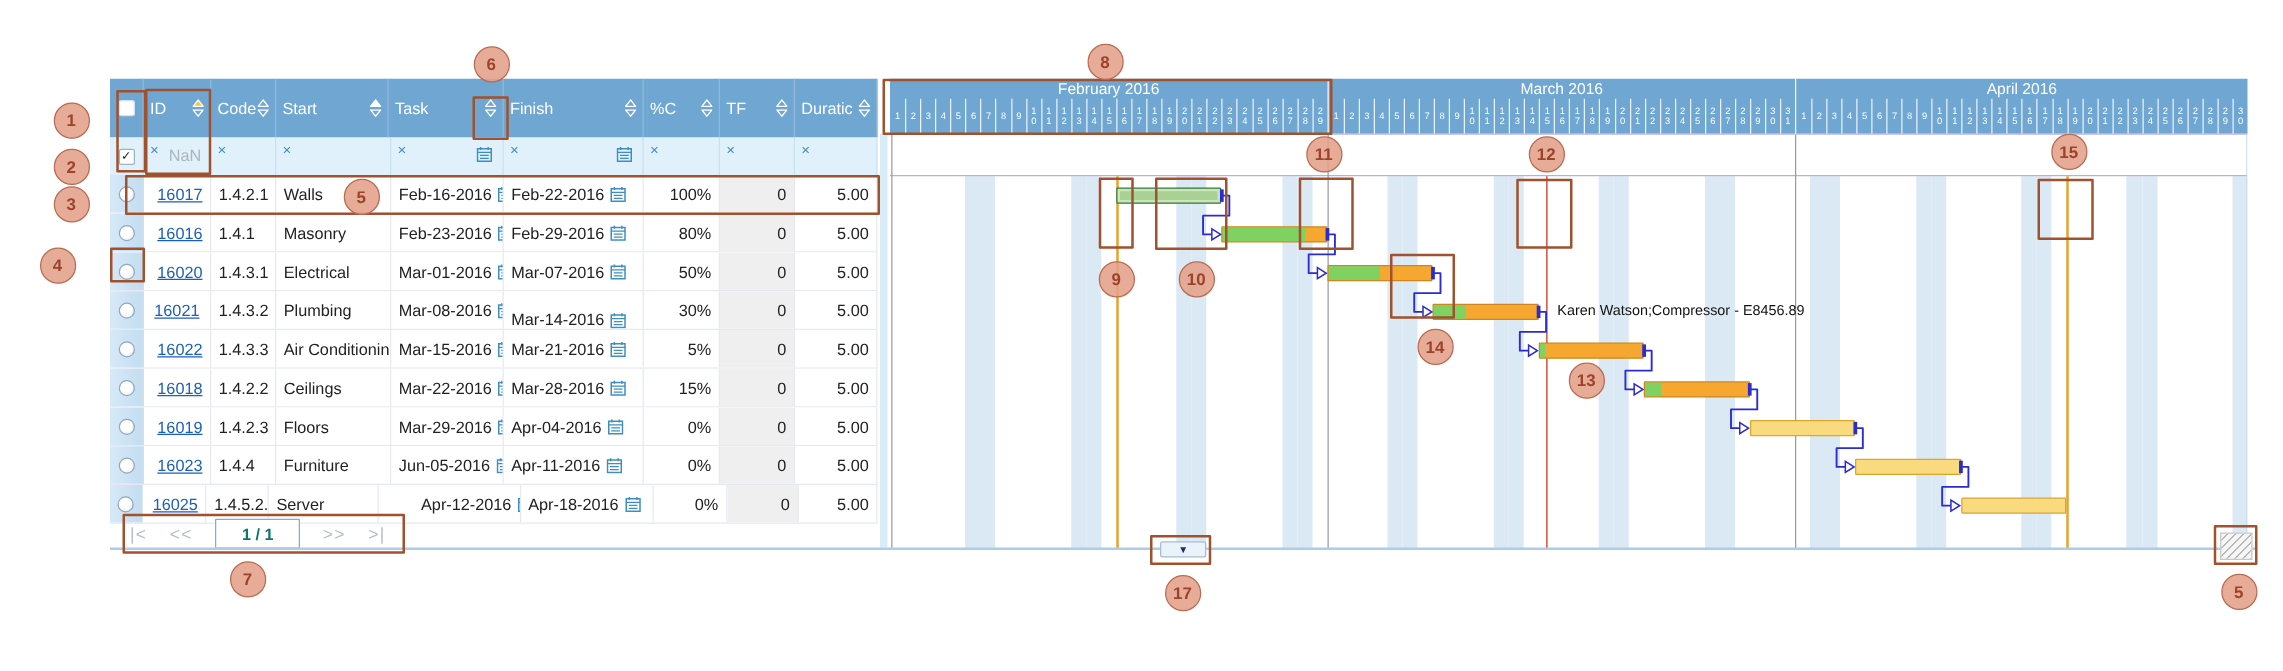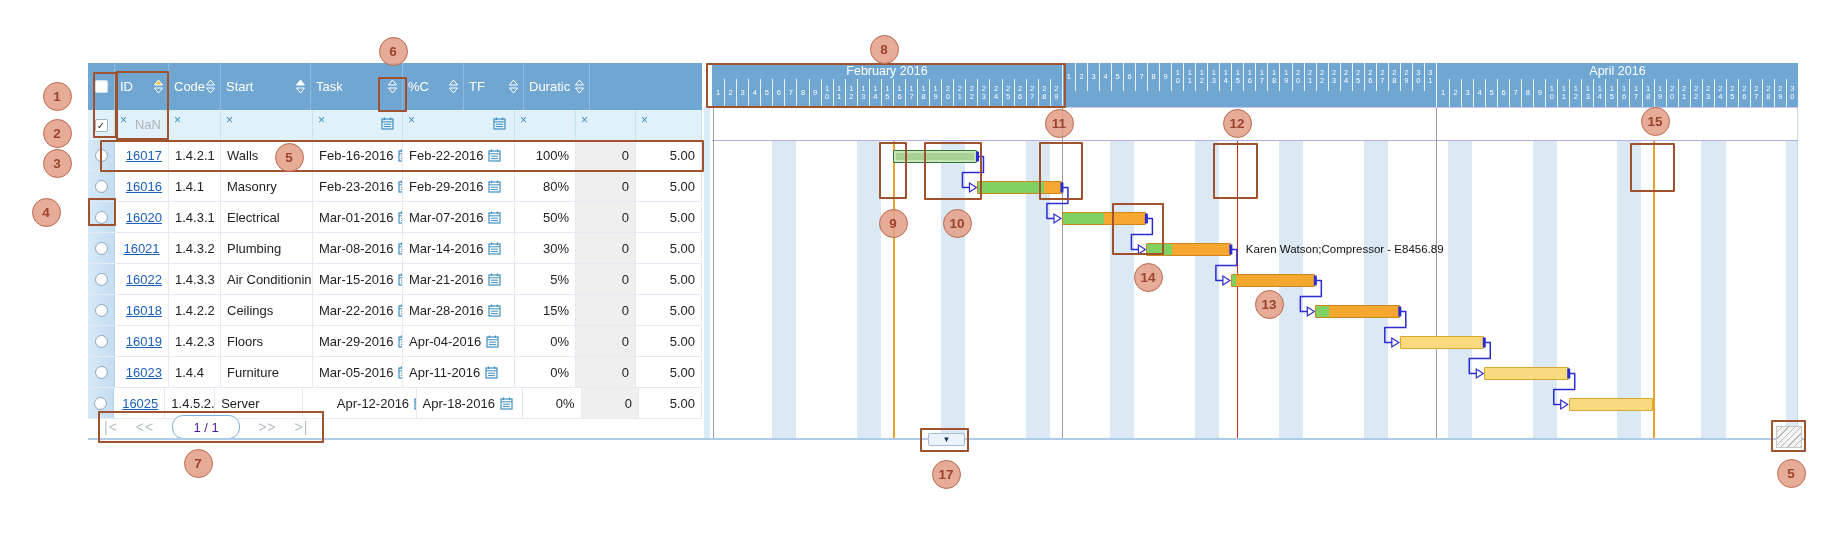--- a/index.html
+++ b/index.html
@@ -21,21 +21,21 @@
   .row{display:flex;height:31px;background:#fff;border-bottom:1px solid #E6E9F3;font-size:13px;color:#222;box-sizing:border-box;}
   .cell{display:flex;align-items:center;padding:0 6px;border-right:1px solid #E6E9F3;box-sizing:border-box;overflow:hidden;white-space:nowrap;gap:5px;}
   .radioCell{background:linear-gradient(to right,#D6E9F8,#C4DDF1);border-right:1px solid #B9D4E8;display:flex;align-items:center;justify-content:center;box-sizing:border-box;}
   .radio{width:13px;height:13px;border-radius:50%;border:1px solid #93A9BB;background:radial-gradient(circle at 35% 35%,#fff 45%,#E2E8EE);box-sizing:border-box;}
   .link{color:#1B5FBE;text-decoration:underline;cursor:pointer;}
   .ro{background:#EFEFEF;}
 
   
   #pagination{position:absolute;left:104px;top:412px;height:30px;display:flex;align-items:center;gap:18px;font-size:14px;color:#B7BDC5;}
   .pgbtn{cursor:pointer;letter-spacing:1px;}
-  #pagebox{width:66px;height:22px;border:1.5px solid #79AFD8;border-radius:11px;color:#4c1d95;font-size:13px;display:flex;align-items:center;justify-content:center;background:#fff;}
+  #pagebox{width:66px;height:22px;border:1.5px solid #79AFD8;border-radius:1px;color:#0f766e;font-size:13px;display:flex;align-items:center;justify-content:center;background:#fff;font-weight:bold;}
 
   
   #bottom-line{position:absolute;left:88px;top:438px;width:1716px;height:2px;background:#AECBE8;}
   #collapse-handle{position:absolute;left:928px;top:433px;width:37px;height:13px;background:#EAF2FA;border:1px solid #A4BDD6;border-radius:2px;display:flex;align-items:center;justify-content:center;cursor:pointer;box-sizing:border-box;}
   #collapse-handle span{font-size:8px;line-height:8px;color:#16325C;}
   #resize-grip{position:absolute;left:1776px;top:426px;width:26px;height:22px;border:1px solid #C8C8C8;background:repeating-linear-gradient(315deg,#B9B9B9 0 1px,transparent 1px 4.5px),#F5F5F5;cursor:nwse-resize;box-sizing:border-box;}
 
   .callout{position:absolute;width:29px;height:29px;border-radius:50%;background:rgba(228,160,138,.88);border:1.5px solid #B96A50;color:#9C432C;font-weight:bold;font-size:13.5px;display:flex;align-items:center;justify-content:center;box-sizing:border-box;z-index:40;}
   .annbox{position:absolute;border:2px solid #A0512D;border-radius:1px;box-sizing:border-box;z-index:35;pointer-events:none;}
 </style>
@@ -70,20 +70,27 @@
               <polygon points="0.5,9 8.5,9 4.5,14" fill="none" stroke="#fff" stroke-width="1"></polygon>
             </svg></span>
         </div>
         <div class="hcell" style="width: 92px;">
           <span>Task</span>
           <span style="line-height: 0;"><svg width="9" height="15" viewBox="0 0 9 15">
               <polygon points="4.5,1 8.5,6 0.5,6" fill="none" stroke="#fff" stroke-width="1"></polygon>
               <polygon points="0.5,9 8.5,9 4.5,14" fill="none" stroke="#fff" stroke-width="1"></polygon>
             </svg></span>
         </div>
+        <div class="hcell" style="width: 112px;">
+          <span>Finish</span>
+          <span style="line-height: 0;"><svg width="9" height="15" viewBox="0 0 9 15">
+              <polygon points="4.5,1 8.5,6 0.5,6" fill="none" stroke="#fff" stroke-width="1"></polygon>
+              <polygon points="0.5,9 8.5,9 4.5,14" fill="none" stroke="#fff" stroke-width="1"></polygon>
+            </svg></span>
+        </div>
         <div class="hcell" style="width: 61px;">
           <span>%C</span>
           <span style="line-height: 0;"><svg width="9" height="15" viewBox="0 0 9 15">
               <polygon points="4.5,1 8.5,6 0.5,6" fill="none" stroke="#fff" stroke-width="1"></polygon>
               <polygon points="0.5,9 8.5,9 4.5,14" fill="none" stroke="#fff" stroke-width="1"></polygon>
             </svg></span>
         </div>
         <div class="hcell" style="width: 60px;">
           <span>TF</span>
           <span style="line-height: 0;"><svg width="9" height="15" viewBox="0 0 9 15">
@@ -297,21 +304,21 @@
           <span>Mar-08-2016</span>
           <span style="line-height: 0;"><svg width="13" height="13" viewBox="0 0 13 13">
               <rect x="1" y="2" width="11" height="10" fill="none" stroke="#3E8FC0" stroke-width="1.2"></rect>
               <line x1="1" y1="4.8" x2="12" y2="4.8" stroke="#3E8FC0" stroke-width="1"></line>
               <line x1="3.5" y1="0.5" x2="3.5" y2="3" stroke="#3E8FC0" stroke-width="1.2"></line>
               <line x1="9.5" y1="0.5" x2="9.5" y2="3" stroke="#3E8FC0" stroke-width="1.2"></line>
               <line x1="3" y1="7.2" x2="10" y2="7.2" stroke="#3E8FC0" stroke-width="1"></line>
               <line x1="3" y1="9.6" x2="10" y2="9.6" stroke="#3E8FC0" stroke-width="1"></line>
             </svg></span>
         </div>
-        <div class="cell" style="width: 112px; justify-content: flex-start;">
+        <div class="cell" style="width: 112px; justify-content: flex-start; align-items: flex-end;">
           <span>Mar-14-2016</span>
           <span style="line-height: 0;"><svg width="13" height="13" viewBox="0 0 13 13">
               <rect x="1" y="2" width="11" height="10" fill="none" stroke="#3E8FC0" stroke-width="1.2"></rect>
               <line x1="1" y1="4.8" x2="12" y2="4.8" stroke="#3E8FC0" stroke-width="1"></line>
               <line x1="3.5" y1="0.5" x2="3.5" y2="3" stroke="#3E8FC0" stroke-width="1.2"></line>
               <line x1="9.5" y1="0.5" x2="9.5" y2="3" stroke="#3E8FC0" stroke-width="1.2"></line>
               <line x1="3" y1="7.2" x2="10" y2="7.2" stroke="#3E8FC0" stroke-width="1"></line>
               <line x1="3" y1="9.6" x2="10" y2="9.6" stroke="#3E8FC0" stroke-width="1"></line>
             </svg></span>
         </div>
@@ -467,21 +474,21 @@
         <div class="cell" style="width: 54px; justify-content: flex-end;">
           <a class="link">16023</a>
         </div>
         <div class="cell" style="width: 52px; justify-content: flex-start;">
           <span>1.4.4</span>
         </div>
         <div class="cell" style="width: 92px; justify-content: flex-start;">
           <span>Furniture</span>
         </div>
         <div class="cell" style="width: 90px; justify-content: flex-start;">
-          <span>Mar-05-2016</span>
+          <span>Jun-05-2016</span>
           <span style="line-height: 0;"><svg width="13" height="13" viewBox="0 0 13 13">
               <rect x="1" y="2" width="11" height="10" fill="none" stroke="#3E8FC0" stroke-width="1.2"></rect>
               <line x1="1" y1="4.8" x2="12" y2="4.8" stroke="#3E8FC0" stroke-width="1"></line>
               <line x1="3.5" y1="0.5" x2="3.5" y2="3" stroke="#3E8FC0" stroke-width="1.2"></line>
               <line x1="9.5" y1="0.5" x2="9.5" y2="3" stroke="#3E8FC0" stroke-width="1.2"></line>
               <line x1="3" y1="7.2" x2="10" y2="7.2" stroke="#3E8FC0" stroke-width="1"></line>
               <line x1="3" y1="9.6" x2="10" y2="9.6" stroke="#3E8FC0" stroke-width="1"></line>
             </svg></span>
         </div>
         <div class="cell" style="width: 112px; justify-content: flex-start;">
@@ -662,20 +669,21 @@
               <div>2</div>
               <div>8</div>
             </div>
             <div style="width: 12.0667px; box-sizing: border-box; border-left: 1px solid rgba(255, 255, 255, 0.85); display: flex; flex-direction: column; align-items: center; justify-content: center; color: rgb(255, 255, 255); font-size: 7.5px; line-height: 8px; overflow: hidden;">
               <div>2</div>
               <div>9</div>
             </div>
           </div>
         </div>
         <div style="width: 374.067px; box-sizing: border-box; border-left: 1px solid rgba(255, 255, 255, 0.9);">
+          <div style="height: 16px; text-align: center; color: rgb(255, 255, 255); font-size: 12.5px; line-height: 17px; white-space: nowrap;">March 2016</div>
           <div style="display: flex; height: 28px;">
             <div style="width: 12.0667px; box-sizing: border-box; border-left: none; display: flex; flex-direction: column; align-items: center; justify-content: center; color: rgb(255, 255, 255); font-size: 7.5px; line-height: 8px; overflow: hidden;">
               <div>1</div>
             </div>
             <div style="width: 12.0667px; box-sizing: border-box; border-left: 1px solid rgba(255, 255, 255, 0.85); display: flex; flex-direction: column; align-items: center; justify-content: center; color: rgb(255, 255, 255); font-size: 7.5px; line-height: 8px; overflow: hidden;">
               <div>2</div>
             </div>
             <div style="width: 12.0667px; box-sizing: border-box; border-left: 1px solid rgba(255, 255, 255, 0.85); display: flex; flex-direction: column; align-items: center; justify-content: center; color: rgb(255, 255, 255); font-size: 7.5px; line-height: 8px; overflow: hidden;">
               <div>3</div>
             </div>

